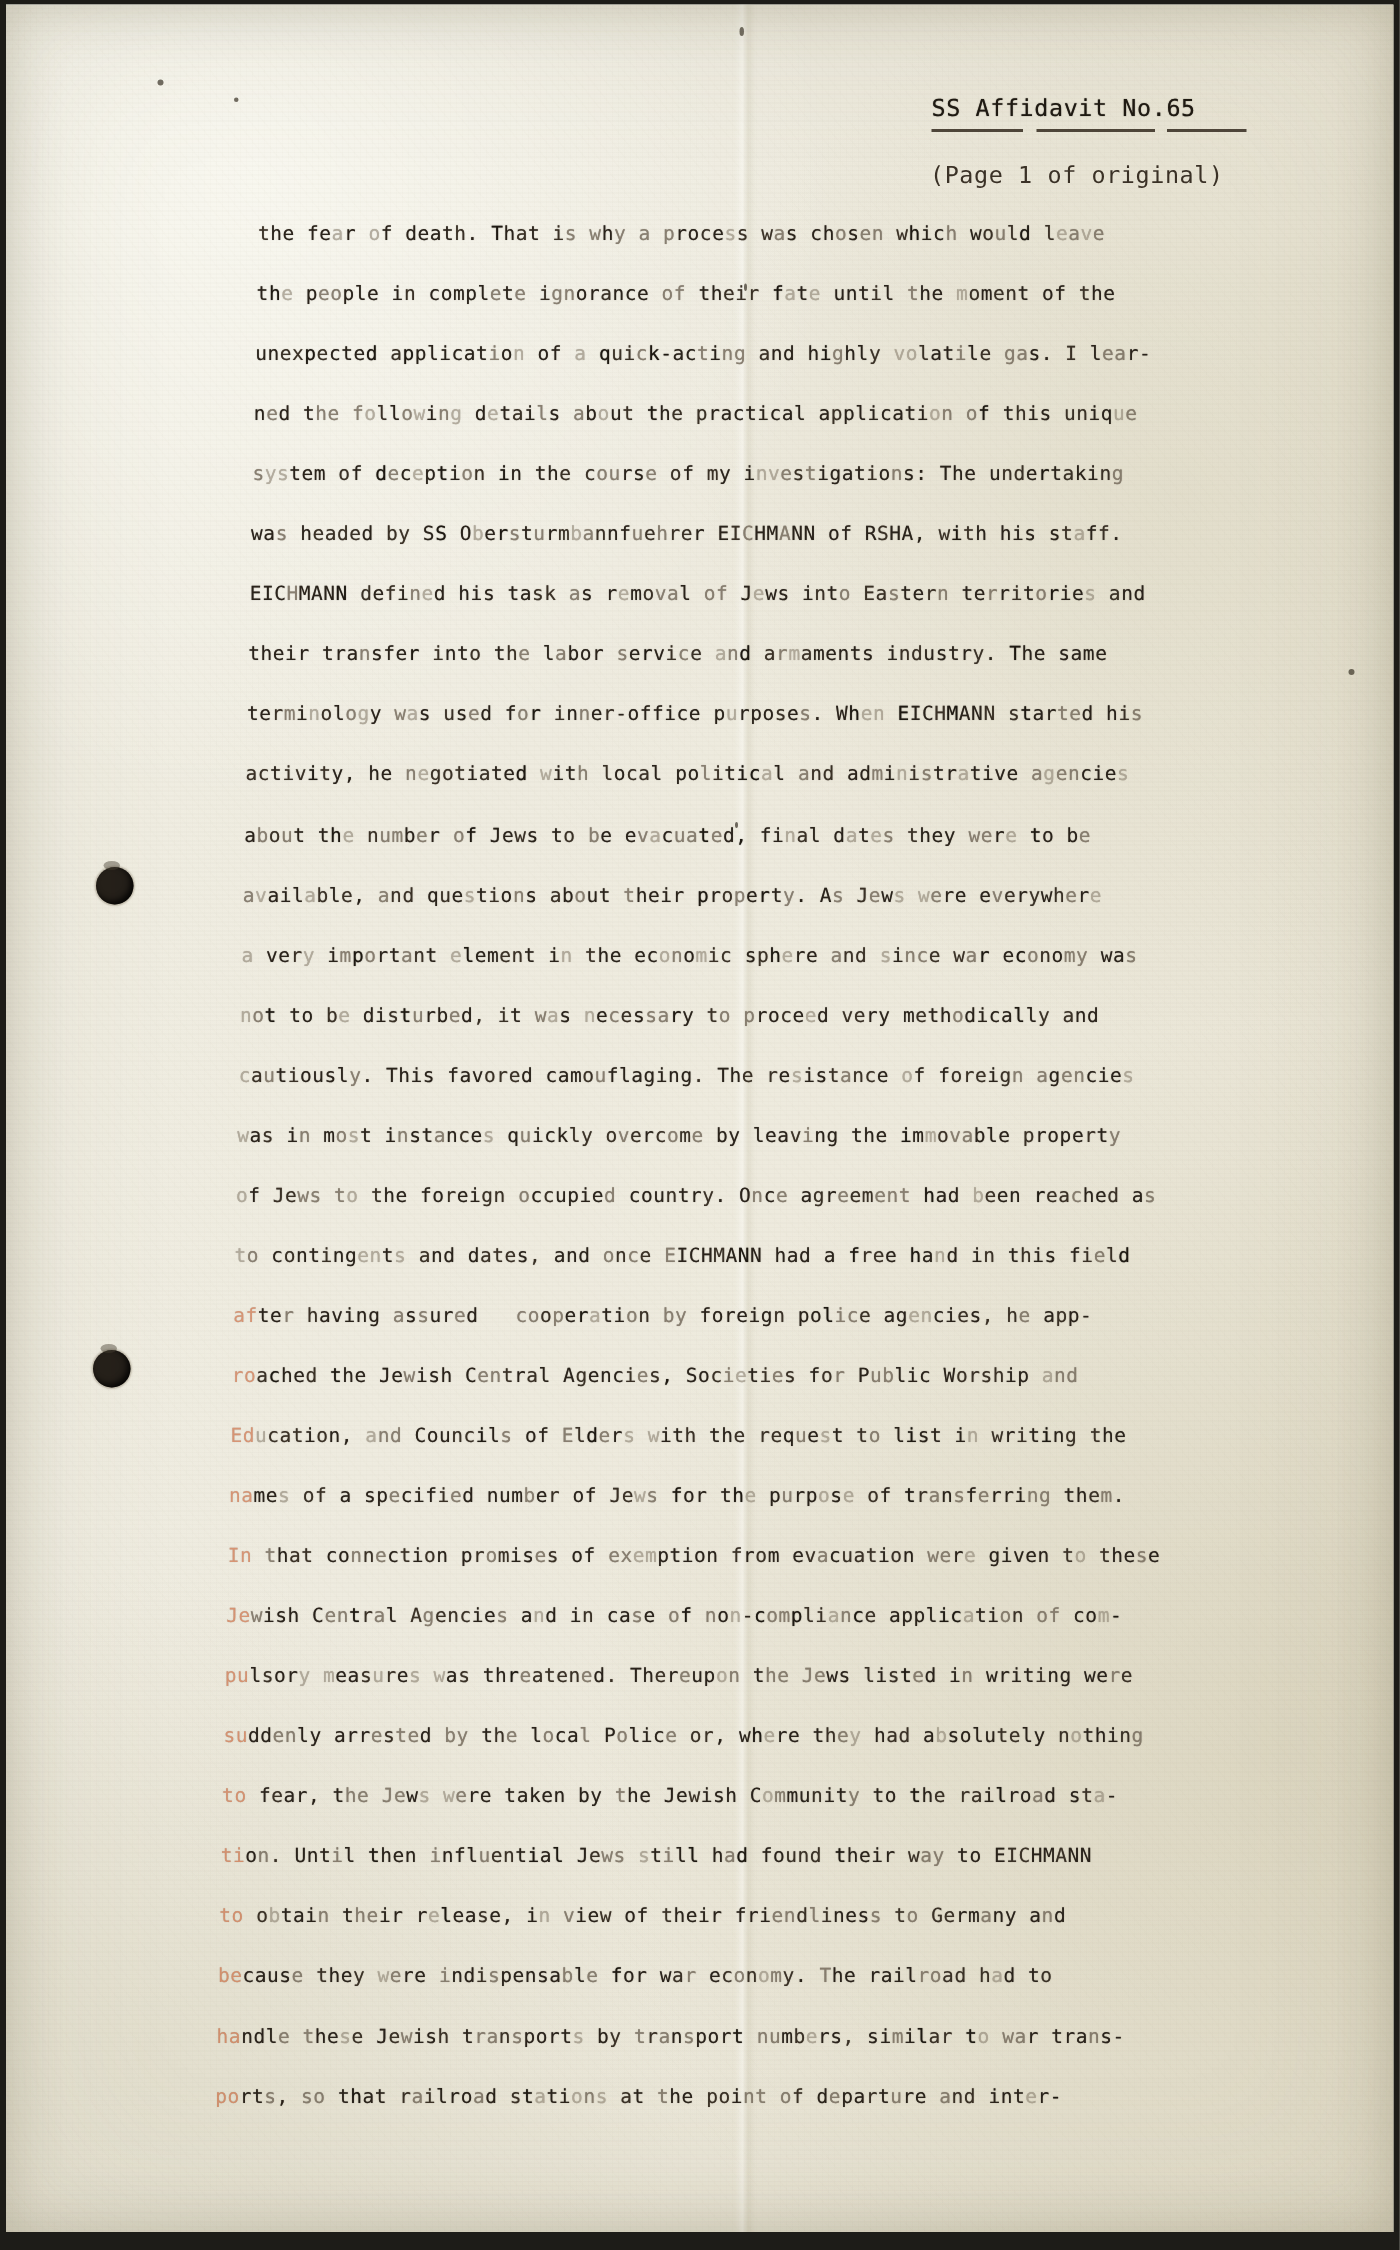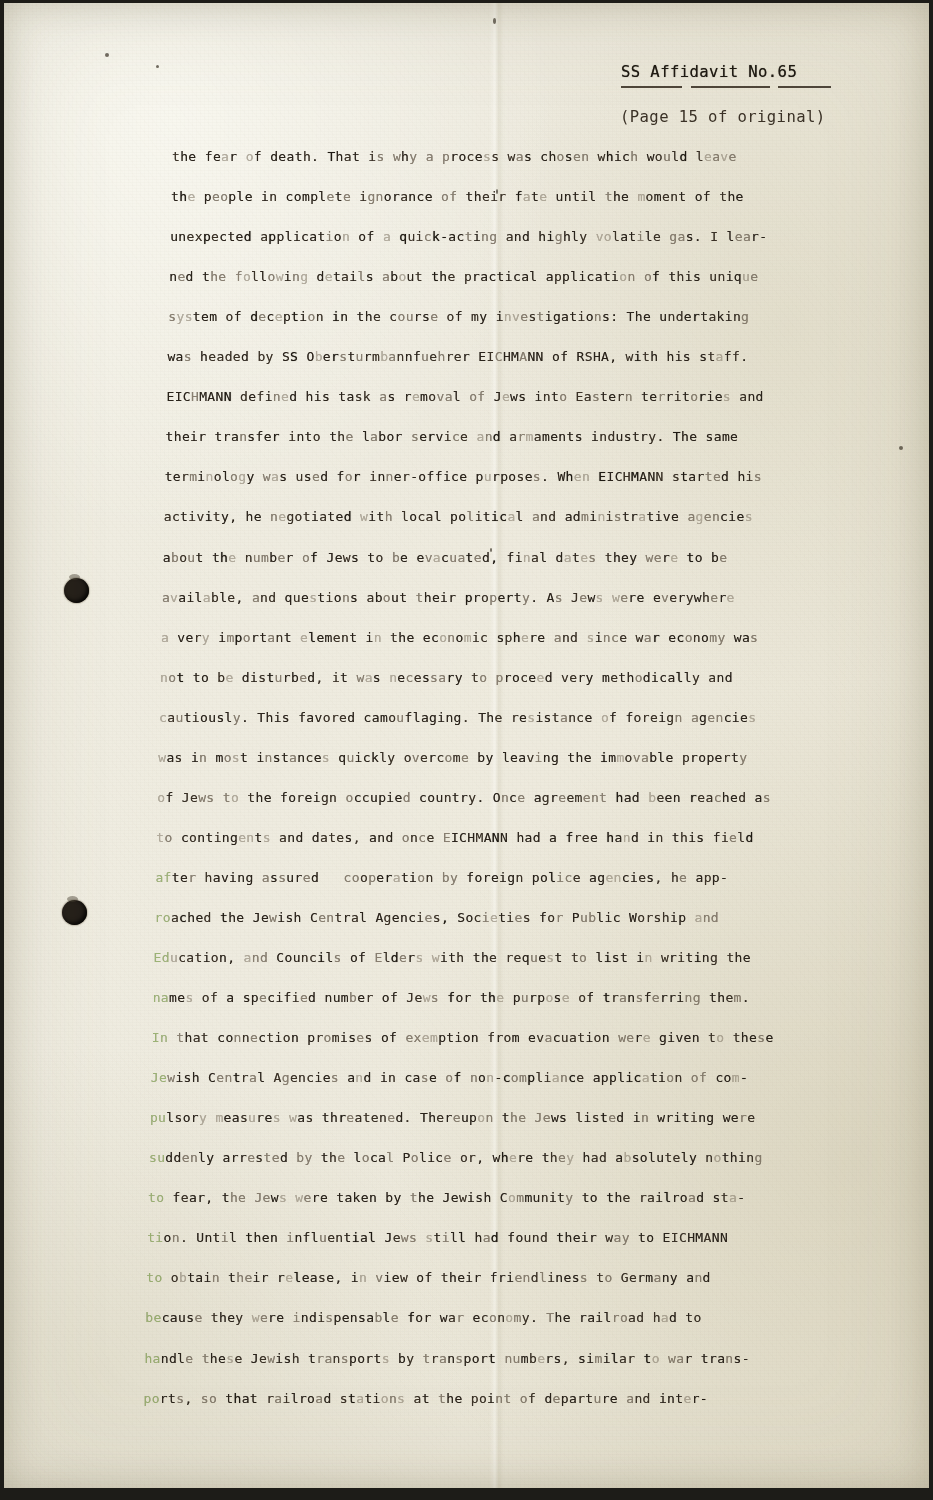--- a/index.html
+++ b/index.html
@@ -142,21 +142,21 @@
     height: 1.6px;
     background: #33291f;
     opacity: .85;
   }
 
   
   .ink-strong { color: #1e1912; text-shadow: 0 0 .7px rgba(30,25,18,.75); }
   .ink-mid    { color: #3a3126; }
   .ink-faint  { color: #6f6455; opacity: .80; }
   .ink-ghost  { color: #8d8372; opacity: .62; }
-  .ink-vghost { color: #4d7c0f; opacity: .50; }
+  .ink-vghost { color: #c2410c; opacity: .50; }
 </style>
 </head>
 <body>
 
 <div id="scan">
 
   <div id="paper">
 
     <div id="paper-tone"></div>
     <div id="paper-grain"></div>
@@ -174,21 +174,21 @@
       </div>
 
     <div id="typescript">
 
       <div class="hdr ink-strong" style="left:617px; top:62px;">SS Affidavit No.65</div>
       <div class="hdr-underline" style="left:617px; top:83px; width:61px;"></div>
       <div class="hdr-underline" style="left:687px; top:83px; width:79px;"></div>
       <div class="hdr-underline" style="left:774px; top:83px; width:26px;"></div>
       <div class="hdr-underline" style="left:800px; top:83px; width:27px;"></div>
 
-      <div class="hdr ink-mid" style="left:616px; top:107px;">(Page 15 of original)</div>
+      <div class="hdr ink-mid" style="left:616px; top:107px;">(Page 1 of original)</div>
 
       <div id="body-lines">
           <div class="tline" style="left: 168px; top: 147px;"><span class="ink-mid">t</span>he fe<span class="ink-ghost">a</span>r <span class="ink-ghost">o</span>f deat<span class="ink-mid">h</span>. <span class="ink-strong">T</span>h<span class="ink-mid">a</span>t <span class="ink-mid">i</span><span class="ink-faint">s</span> <span class="ink-faint">w</span>h<span class="ink-faint">y</span> <span class="ink-faint">a</span> <span class="ink-faint">p</span>ro<span class="ink-mid">c</span>e<span class="ink-ghost">s</span><span class="ink-mid">s</span> <span class="ink-mid">w</span><span class="ink-faint">a</span>s ch<span class="ink-faint">o</span>s<span class="ink-faint">en</span> <span class="ink-mid">w</span><span class="ink-strong">h</span>ic<span class="ink-faint">h</span> w<span class="ink-mid">o</span><span class="ink-faint">u</span><span class="ink-mid">l</span><span class="ink-strong">d</span> <span class="ink-mid">l</span><span class="ink-ghost">e</span><span class="ink-faint">a</span><span class="ink-ghost">v</span><span class="ink-faint">e</span></div>
           <div class="tline" style="left: 167.08px; top: 187.05px;">t<span class="ink-strong">h</span><span class="ink-ghost">e</span> p<span class="ink-faint">eo</span>ple i<span class="ink-mid">n</span> compl<span class="ink-faint">e</span>t<span class="ink-faint">e</span> <span class="ink-mid">i</span><span class="ink-faint">gn</span>or<span class="ink-mid">a</span>nce <span class="ink-faint">of</span> th<span class="ink-mid">eir</span> <span class="ink-strong">f</span><span class="ink-ghost">a</span>t<span class="ink-ghost">e</span> unt<span class="ink-mid">i</span>l <span class="ink-faint">t</span>he <span class="ink-ghost">m</span><span class="ink-mid">o</span>m<span class="ink-mid">en</span>t of <span class="ink-mid">t</span>he</div>
           <div class="tline" style="left: 166.16px; top: 227.1px;">un<span class="ink-mid">ex</span><span class="ink-strong">p</span><span class="ink-mid">e</span>cte<span class="ink-strong">d</span> <span class="ink-mid">a</span><span class="ink-strong">p</span>plicat<span class="ink-faint">i</span>o<span class="ink-ghost">n</span> of <span class="ink-ghost">a</span> <span class="ink-strong">q</span><span class="ink-mid">ui</span><span class="ink-faint">c</span><span class="ink-strong">k-</span>ac<span class="ink-faint">t</span>i<span class="ink-faint">ng</span> <span class="ink-mid">a</span>nd h<span class="ink-strong">i</span><span class="ink-faint">g</span>hl<span class="ink-mid">y</span> <span class="ink-ghost">vo</span><span class="ink-mid">l</span>at<span class="ink-faint">i</span>l<span class="ink-mid">e</span> <span class="ink-faint">ga</span>s. <span class="ink-mid">I</span> l<span class="ink-faint">ea</span>r-</div>
           <div class="tline" style="left: 165.24px; top: 267.15px;">n<span class="ink-faint">e</span>d t<span class="ink-faint">he</span> <span class="ink-faint">f</span><span class="ink-ghost">o</span><span class="ink-mid">l</span>l<span class="ink-faint">o</span><span class="ink-ghost">w</span>i<span class="ink-faint">n</span><span class="ink-ghost">g</span> d<span class="ink-ghost">e</span>t<span class="ink-mid">a</span>i<span class="ink-faint">l</span>s <span class="ink-faint">a</span>b<span class="ink-ghost">o</span>u<span class="ink-mid">t</span> <span class="ink-strong">t</span>h<span class="ink-mid">e</span> <span class="ink-mid">p</span>ractical a<span class="ink-mid">p</span>plicati<span class="ink-ghost">o</span><span class="ink-faint">n</span> <span class="ink-faint">o</span><span class="ink-strong">f</span> t<span class="ink-mid">h</span>is <span class="ink-mid">un</span>iq<span class="ink-ghost">u</span><span class="ink-faint">e</span></div>
           <div class="tline" style="left: 164.32px; top: 307.2px;"><span class="ink-faint">s</span><span class="ink-ghost">ys</span>tem <span class="ink-mid">o</span>f <span class="ink-strong">d</span><span class="ink-faint">e</span>c<span class="ink-ghost">e</span>p<span class="ink-strong">t</span>i<span class="ink-faint">o</span><span class="ink-mid">n</span> <span class="ink-strong">i</span>n th<span class="ink-mid">e</span> <span class="ink-mid">c</span><span class="ink-faint">ou</span>rs<span class="ink-faint">e</span> <span class="ink-mid">o</span>f <span class="ink-mid">m</span>y i<span class="ink-ghost">nv</span><span class="ink-faint">e</span><span class="ink-mid">s</span><span class="ink-faint">t</span>igat<span class="ink-mid">i</span>o<span class="ink-faint">n</span>s: The u<span class="ink-mid">nd</span>e<span class="ink-strong">r</span>t<span class="ink-mid">a</span>ki<span class="ink-mid">n</span><span class="ink-faint">g</span></div>
           <div class="tline" style="left: 163.4px; top: 347.25px;">wa<span class="ink-faint">s</span> h<span class="ink-mid">eade</span>d <span class="ink-mid">by</span> S<span class="ink-strong">S</span> O<span class="ink-ghost">b</span>e<span class="ink-strong">r</span><span class="ink-faint">s</span>t<span class="ink-faint">u</span>r<span class="ink-mid">m</span><span class="ink-ghost">b</span><span class="ink-faint">a</span><span class="ink-mid">n</span>nf<span class="ink-faint">u</span><span class="ink-mid">e</span><span class="ink-faint">h</span><span class="ink-mid">re</span>r E<span class="ink-mid">I</span><span class="ink-faint">C</span>HM<span class="ink-faint">A</span>NN of R<span class="ink-mid">S</span>HA, <span class="ink-mid">w</span><span class="ink-strong">i</span><span class="ink-mid">t</span>h his s<span class="ink-mid">t</span><span class="ink-ghost">a</span>f<span class="ink-mid">f</span>.</div>
           <div class="tline" style="left: 162.48px; top: 387.3px;">EIC<span class="ink-faint">H</span>MAN<span class="ink-strong">N</span> <span class="ink-mid">d</span>e<span class="ink-mid">f</span>i<span class="ink-faint">n</span><span class="ink-ghost">e</span>d his ta<span class="ink-mid">sk</span> <span class="ink-faint">a</span>s r<span class="ink-ghost">e</span>m<span class="ink-mid">o</span><span class="ink-faint">va</span>l <span class="ink-faint">of</span> J<span class="ink-ghost">e</span>ws i<span class="ink-mid">n</span>t<span class="ink-faint">o</span> <span class="ink-mid">Ea</span><span class="ink-faint">s</span>te<span class="ink-mid">r</span><span class="ink-faint">n</span> te<span class="ink-faint">r</span>r<span class="ink-mid">i</span>t<span class="ink-faint">o</span><span class="ink-strong">r</span>ie<span class="ink-ghost">s</span> <span class="ink-mid">a</span>nd</div>
           <div class="tline" style="left: 161.56px; top: 427.35px;">their tra<span class="ink-faint">n</span>sfe<span class="ink-strong">r</span> <span class="ink-mid">i</span>nt<span class="ink-mid">o</span> t<span class="ink-mid">h</span><span class="ink-faint">e</span> l<span class="ink-faint">a</span>bor <span class="ink-faint">s</span>e<span class="ink-strong">r</span>v<span class="ink-mid">i</span><span class="ink-faint">c</span><span class="ink-mid">e</span> <span class="ink-ghost">a</span><span class="ink-faint">n</span><span class="ink-strong">d</span> <span class="ink-mid">a</span><span class="ink-faint">r</span><span class="ink-ghost">m</span><span class="ink-mid">a</span>ments i<span class="ink-mid">nd</span>ustr<span class="ink-mid">y</span>. <span class="ink-strong">T</span>he same</div>

